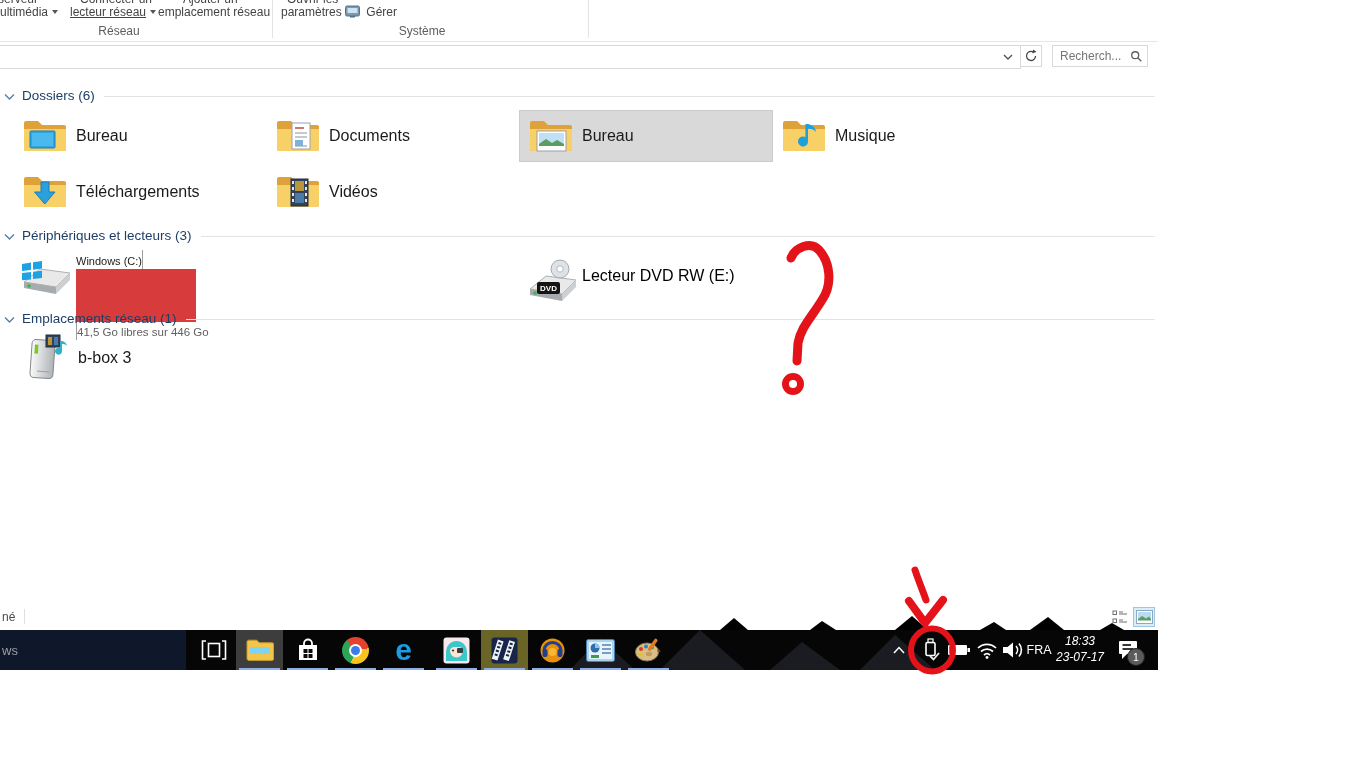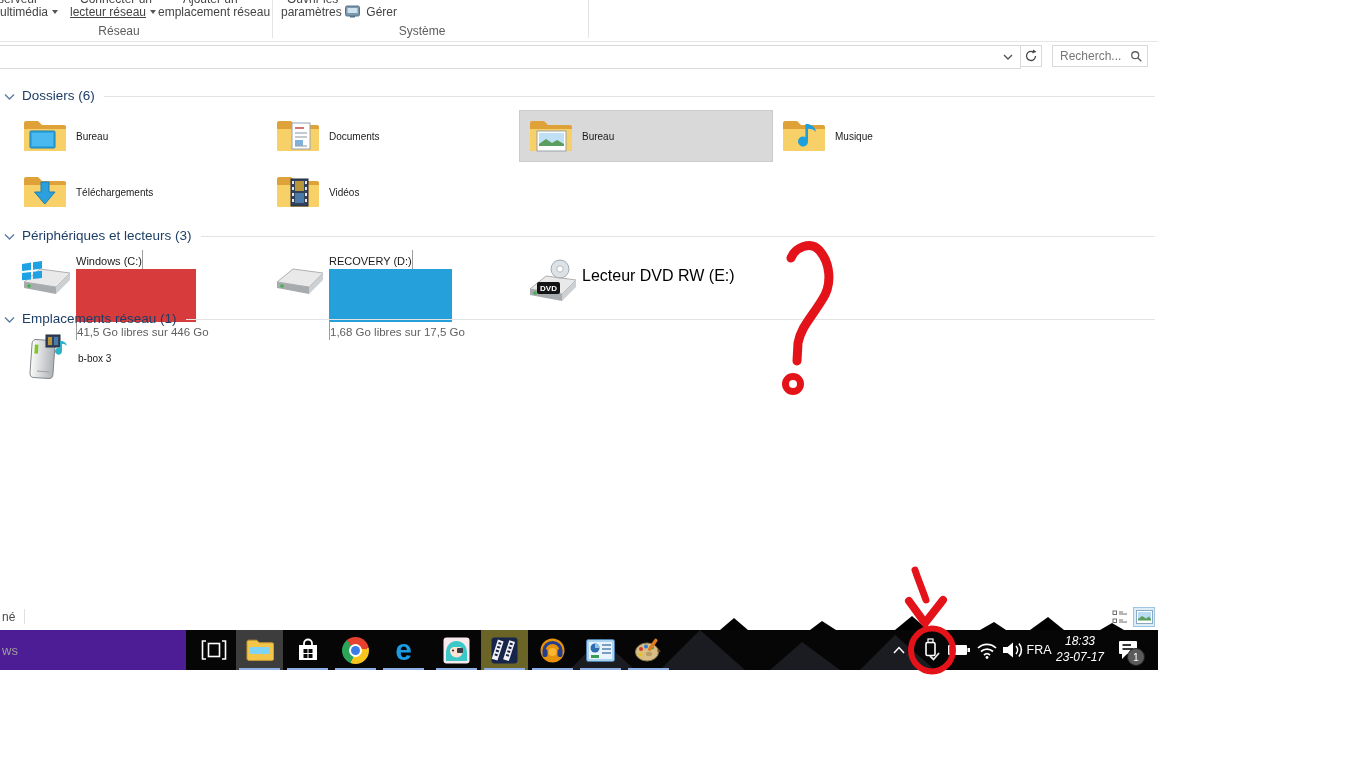--- a/index.html
+++ b/index.html
@@ -19,39 +19,39 @@
   #searchbox input{border:none;outline:none;width:70px;font-size:12px;color:#555;font-family:inherit;background:transparent;padding:0;}
   #searchbox input::placeholder{color:#767676;opacity:1;}
   
   .sec-hdr{position:absolute;left:4px;width:1151px;display:flex;align-items:center;height:17px;}
   .sec-hdr .chev{flex:none;margin-right:7px;margin-top:1px;}
   .sec-hdr .t{font-size:13.5px;color:#1d3e66;white-space:nowrap;}
   .sec-hdr .rule{flex:1;border-top:1px solid #e2e2e2;margin-left:9px;margin-top:1px;}
   .tile{position:absolute;width:252px;height:50px;display:flex;align-items:center;cursor:default;}
   .tile.sel{background:#d9d9d9;outline:1px solid #cccccc;}
   .tile .ic{flex:none;width:46px;height:44px;margin-left:8px;position:relative;}
-  .tile .lbl{font-size:10px;color:#1a1a1a;margin-left:8px;white-space:nowrap;}
+  .tile .lbl{font-size:16px;color:#1a1a1a;margin-left:8px;white-space:nowrap;}
   .c1{left:14px}.c2{left:267px}.c3{left:520px}.c4{left:773px}
   .r1{top:111px}.r2{top:167px}
   .drive-tile{position:absolute;width:252px;height:56px;display:flex;cursor:default;}
   .drive-tile .dic{flex:none;width:52px;height:42px;margin:8px 0 0 4px;position:relative;}
   .drive-info{margin-left:6px;padding-top:3px;}
   .dname{font-size:11px;color:#1a1a1a;white-space:nowrap;}
   .dbar{width:190px;height:12px;border:1px solid #9d9d9d;background:#e9e9e9;margin:3px 0 3px 0;box-sizing:content-box;}
   .dbar .fill{display:block;height:100%;}
   .dfree{font-size:11.5px;color:#606060;white-space:nowrap;}
   
   #statusbar{position:absolute;left:0;top:604px;width:1158px;height:25px;background:#fff;display:flex;align-items:center;}
   #status-left{font-size:12px;color:#4a4a4a;margin-left:2px;}
   .st-sep{width:1px;height:15px;background:#e0e0e0;margin-left:9px;}
   .view-btn{position:absolute;top:4px;width:20px;height:18px;display:flex;align-items:center;justify-content:center;}
   .view-btn.active{background:#dcedf8;outline:1px solid #9ec6e2;}
   
   #taskbar{position:absolute;left:0;top:630px;width:1158px;height:40px;background:#060606;}
-  #tb-search{position:absolute;left:0;top:0;width:186px;height:40px;background:#4c1d95;display:flex;align-items:center;}
+  #tb-search{position:absolute;left:0;top:0;width:186px;height:40px;background:#0f172a;display:flex;align-items:center;}
   #tb-search span{color:#9d9d9d;font-size:13px;margin-left:2px;}
   .slot{position:absolute;top:0;width:47px;height:40px;display:flex;align-items:center;justify-content:center;}
   .slot.active{background:#3d3d3d;}
   .slot.flash{background:#6a6526;}
   .underline{position:absolute;left:3px;bottom:0;width:41px;height:2px;background:#8fb0e6;}
   .tray-ic{position:absolute;top:0;height:40px;display:flex;align-items:center;justify-content:center;}
   #tray-lang{color:#fff;font-size:12.5px;}
   #tray-clock{position:absolute;left:1053px;top:3px;width:54px;color:#fff;font-size:12px;line-height:16px;text-align:center;font-style:italic;}
   #badge{position:absolute;left:10px;top:10px;width:16px;height:16px;border-radius:50%;background:#5b5b5b;border:1px solid #222;color:#fff;font-size:10.5px;display:flex;align-items:center;justify-content:center;}
   
@@ -232,37 +232,20 @@
     </span>
     <span class="drive-info">
       <span class="dname">Windows (C:)</span>
       <span class="dbar">
         <span class="fill" style="width: 90.7%; background-color: rgb(216, 59, 59);"></span>
       </span>
       <span class="dfree">41,5 Go libres sur 446 Go</span>
     </span>
   </div>
 
-  <div class="drive-tile c2" style="top:248px;">
-    <span class="dic">
-      <svg width="52" height="42" viewBox="0 0 52 42">
-        <polygon points="6,26 22,13 52,17 38,31" fill="#e9e9e9" stroke="#b0b0b0"></polygon>
-        <polygon points="6,26 38,31 38,38 6,32" fill="#a7abae"></polygon>
-        <polygon points="38,31 52,17 52,24 38,38" fill="#cdd0d3"></polygon>
-        <circle cx="11" cy="30" r="1.8" fill="#3db54a"></circle>
-      </svg>
-    </span>
-    <span class="drive-info">
-      <span class="dname">RECOVERY (D:)</span>
-      <span class="dbar">
-        <span class="fill" style="width: 90.4%; background-color: rgb(38, 160, 218);"></span>
-      </span>
-      <span class="dfree">1,68 Go libres sur 17,5 Go</span>
-    </span>
-  </div>
 
   <div class="drive-tile c3" style="top:248px;align-items:center;">
     <span class="dic">
       <svg width="52" height="46" viewBox="0 0 52 46">
         <polygon points="6,30 22,17 52,21 38,35" fill="#e9e9e9" stroke="#b0b0b0"></polygon>
         <polygon points="6,30 38,35 38,42 6,36" fill="#a7abae"></polygon>
         <polygon points="38,35 52,21 52,28 38,42" fill="#cdd0d3"></polygon>
         <circle cx="11" cy="34" r="1.8" fill="#3db54a"></circle>
         <circle cx="36" cy="10" r="9" fill="#dde2e7" stroke="#a3a8ad"></circle>
         <circle cx="36" cy="10" r="3.2" fill="#fff" stroke="#b5babf"></circle>

